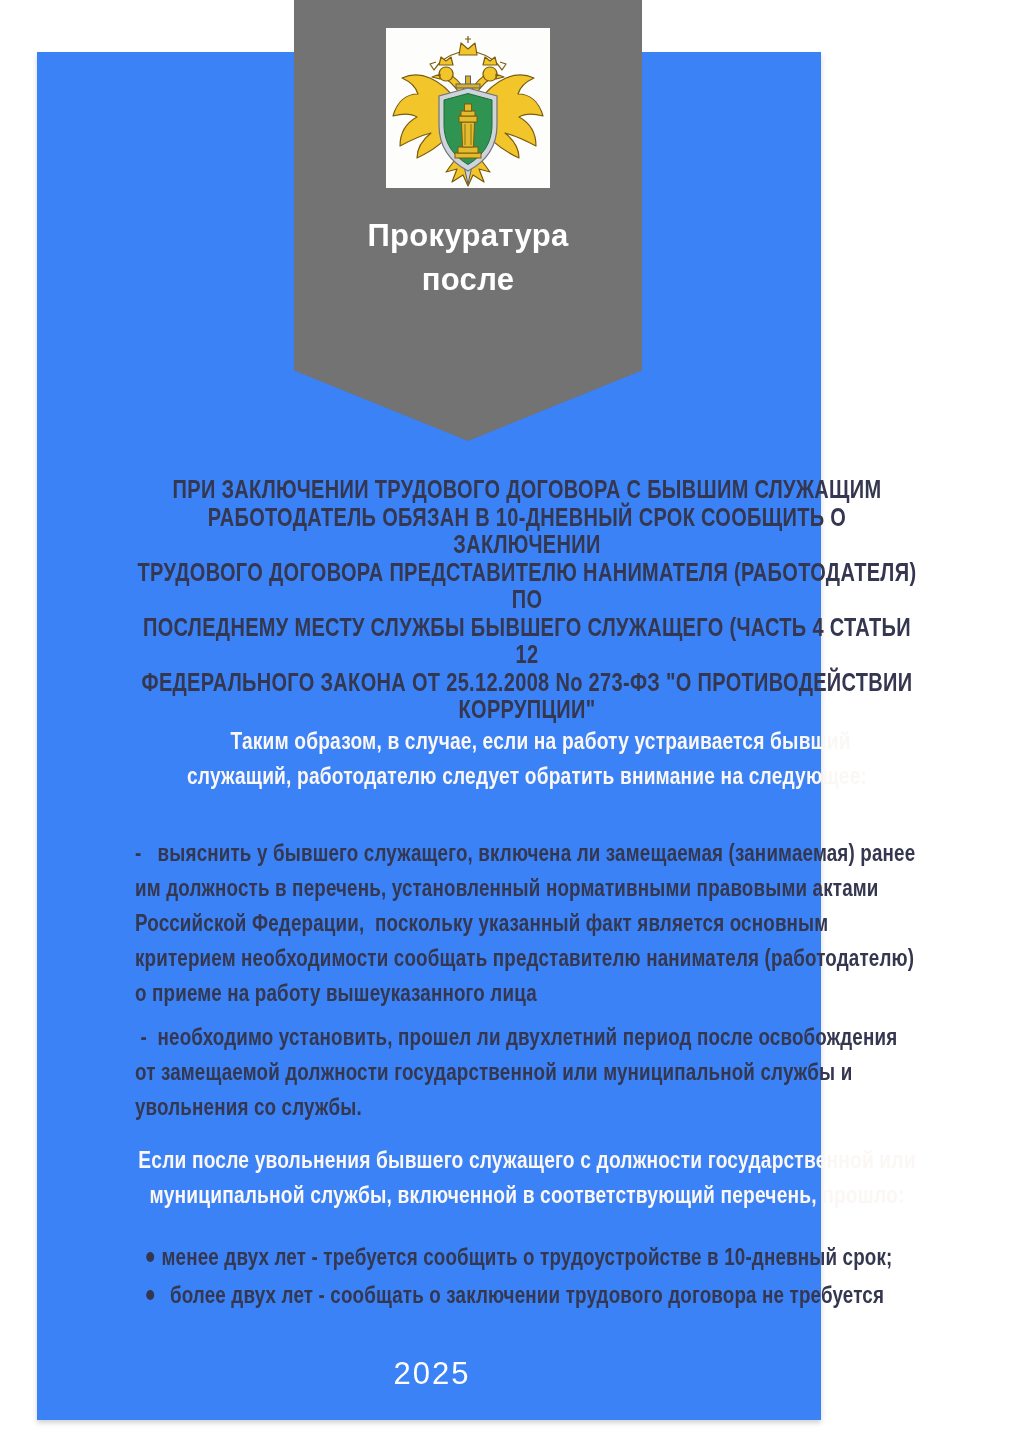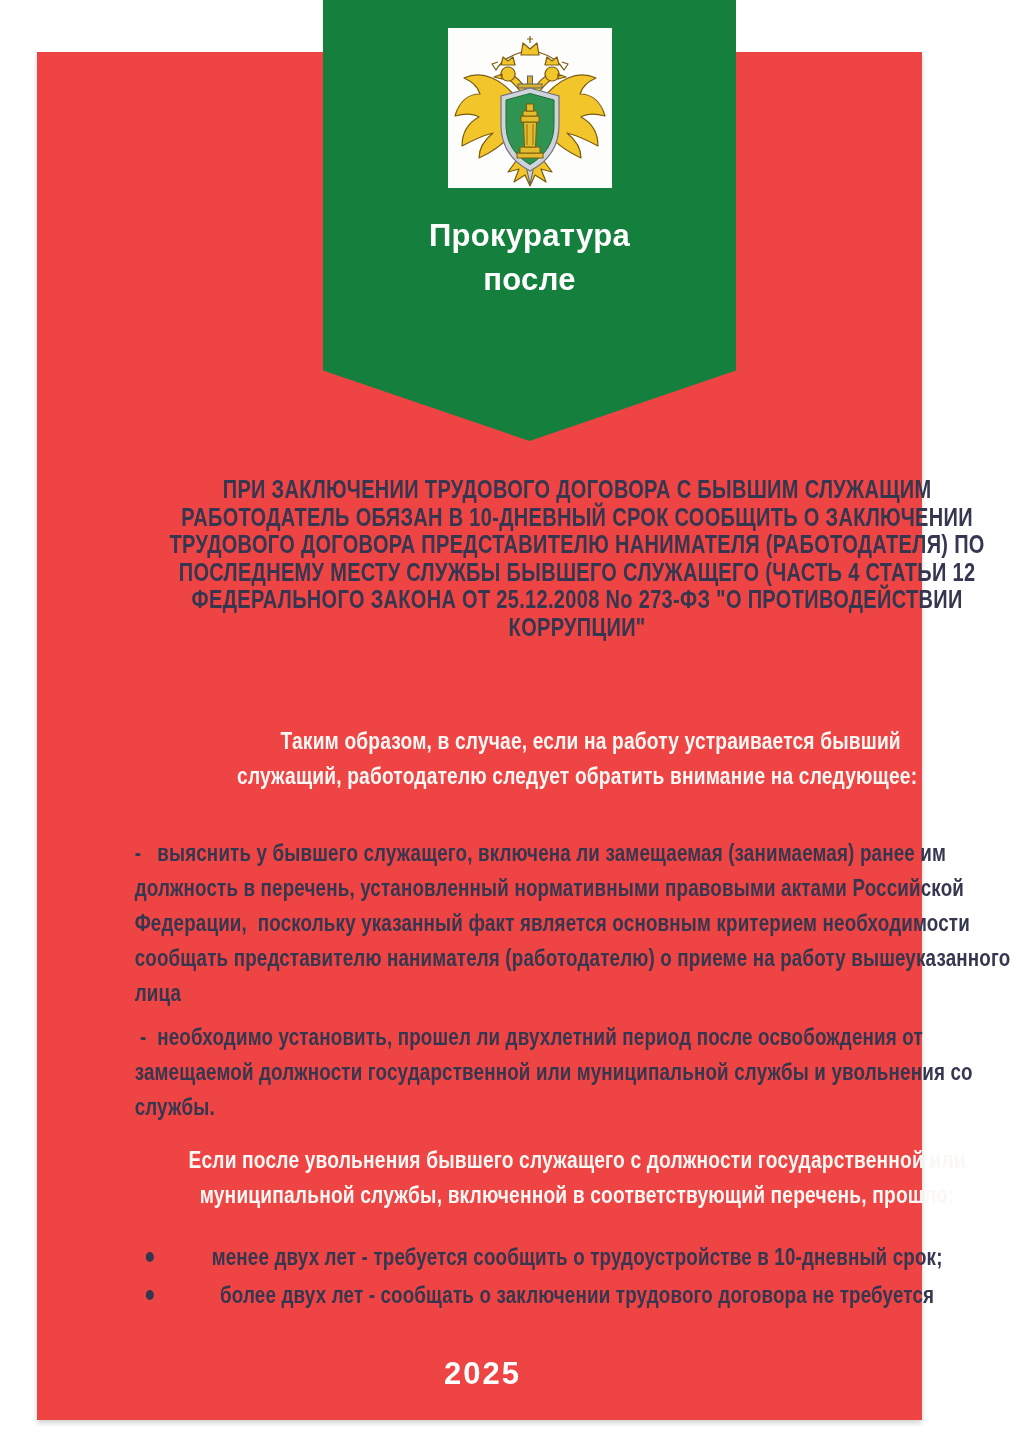--- a/index.html
+++ b/index.html
@@ -8,31 +8,31 @@
     background: #ffffff;
     position: relative;
     font-family: "Liberation Sans", sans-serif;
     overflow: hidden;
   }
 
   
   .pink-panel {
     position: absolute;
     left: 37px; top: 52px;
-    width: 885px; height: 1368px;
-    background: #ef4444;
+    width: 784px; height: 1368px;
+    background: #3b82f6;
     box-shadow: 0 3px 5px rgba(0,0,0,0.18);
   }
 
   
   .ribbon {
     position: absolute;
-    left: 323px; top: 0;
-    width: 413px; height: 441px;
-    background: #15803d;
+    left: 294px; top: 0;
+    width: 348px; height: 441px;
+    background: #737373;
     clip-path: polygon(0 0, 100% 0, 100% 84%, 50% 100%, 0 84%);
     z-index: 3;
   }
   .emblem-box {
     position: absolute;
     left: 50%; top: 28px;
     transform: translateX(-50%);
     width: 164px; height: 160px;
     background: #fdfdfc;
   }
@@ -108,21 +108,21 @@
     font-weight: 700;
     font-size: 23.5px;
     line-height: 38px;
     letter-spacing: 0.2px;
   }
 
   .year {
     top: 1304px;
     text-align: center;
     color: #ffffff;
-    font-weight: 700;
+    font-weight: 400;
     font-size: 31px;
     letter-spacing: 2px;
   }
 </style>
 </head>
 <body>
 
 <div class="pink-panel">
 
   <div class="block headline cond">

